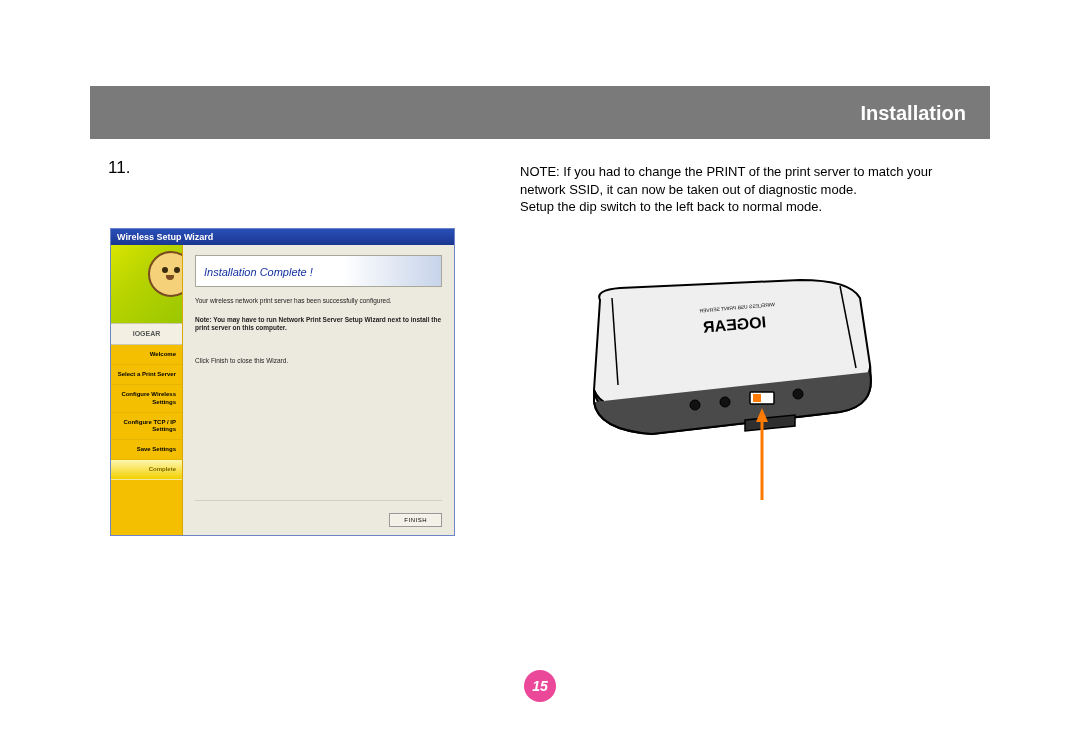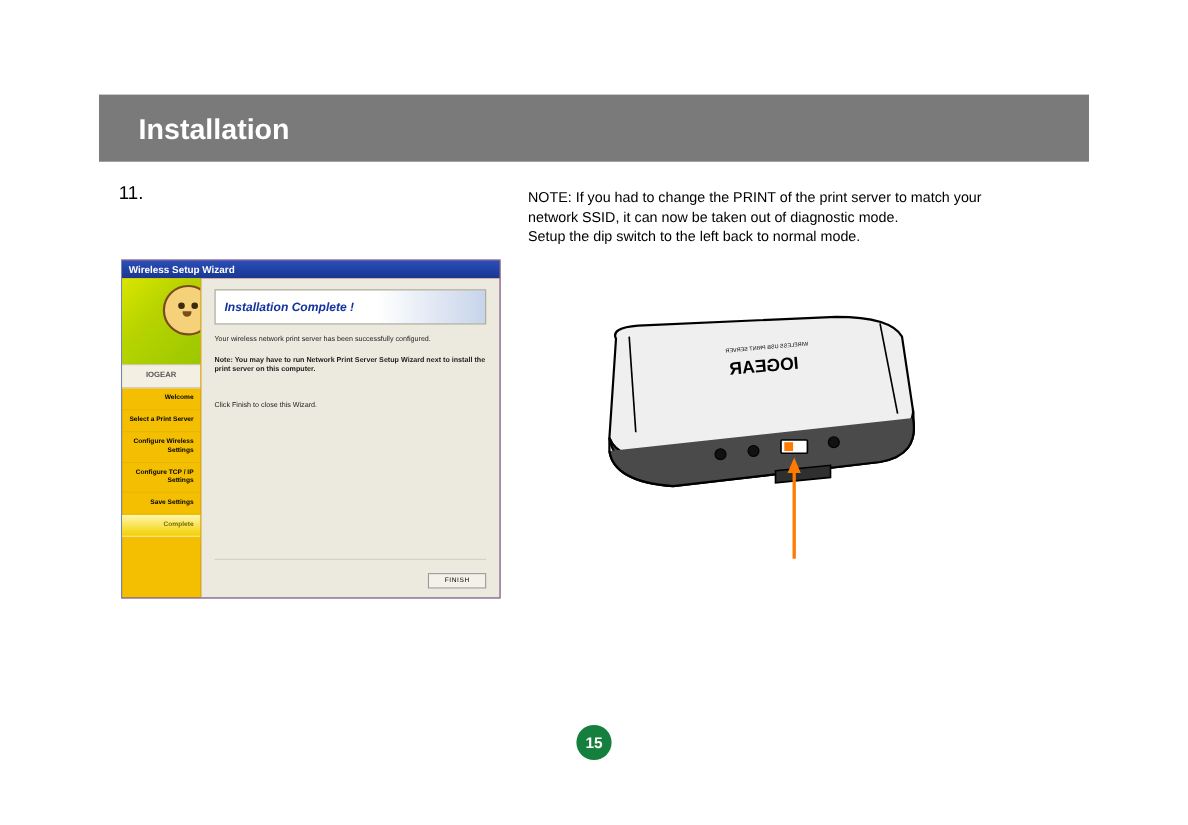--- a/index.html
+++ b/index.html
@@ -13,27 +13,29 @@
   }
   .page {
     position: absolute;
     left: 90px;
     top: 86px;
     width: 900px;
   }
   .title-bar {
     background: #7a7a7a;
     color: #fff;
-    font-size: 26px;
+    font-size: 20px;
     font-weight: bold;
     padding: 16px 24px 14px 36px;
+    text-align: right;
   }
   .columns {
     display: flex;
     margin-top: 18px;
+    gap: 40px;
   }
   .col-left {
     width: 390px;
     padding-left: 18px;
   }
   .col-right {
     width: 440px;
     padding-top: 6px;
   }
   .step-line {
@@ -152,21 +154,21 @@
   }
   .wiz-heading-box {
     background: linear-gradient(to right, #fff 60%, #c7d4ea);
     border: 1px solid #a8a898;
     padding: 6px 8px;
     margin-bottom: 10px;
   }
   .wiz-heading {
     color: #1432a0;
     font-size: 11px;
-    font-weight: bold;
+    font-weight: normal;
     font-style: italic;
   }
   .wiz-text {
     font-size: 6.5px;
     color: #222;
     line-height: 1.35;
     margin-bottom: 10px;
   }
   .wiz-text.bold {
     font-weight: bold;
@@ -195,31 +197,32 @@
     height: 260px;
     margin-top: 54px;
     margin-left: 20px;
   }
   .device-svg { width: 100%; height: 100%; }
 
   .page-num-badge {
     position: absolute;
     left: 50%;
     transform: translateX(-50%);
-    bottom: 59px;
+    bottom: 48px;
     width: 32px;
     height: 32px;
     border-radius: 50%;
-    background: #15803d;
+    background: #ec4899;
     color: #fff;
     font-size: 14px;
     font-weight: bold;
     display: flex;
     align-items: center;
     justify-content: center;
+    font-style: italic;
   }
 </style>
 </head>
 <body>
 
 <div class="page">
   <div class="title-bar">
     <span>Installation</span>
   </div>
 

